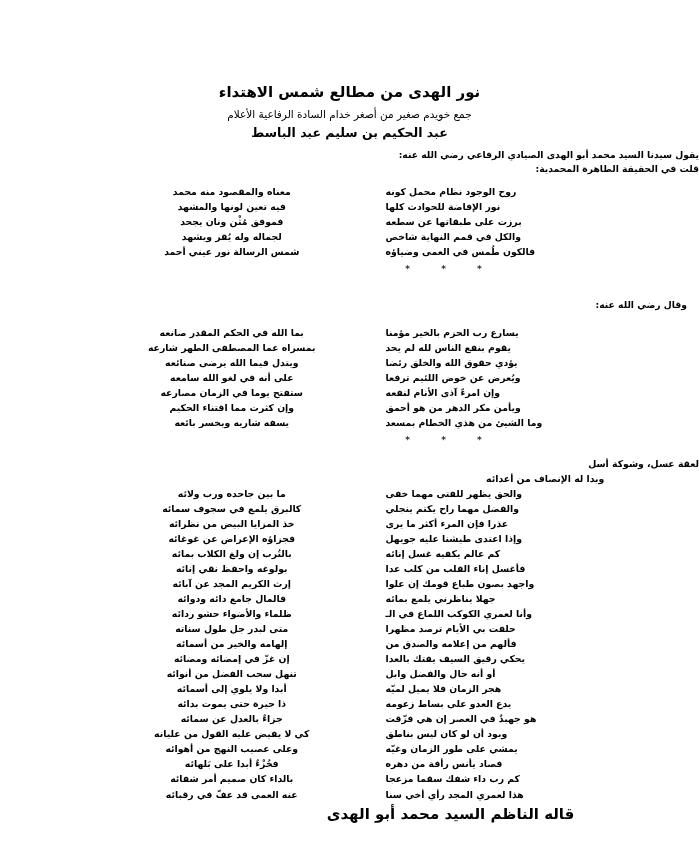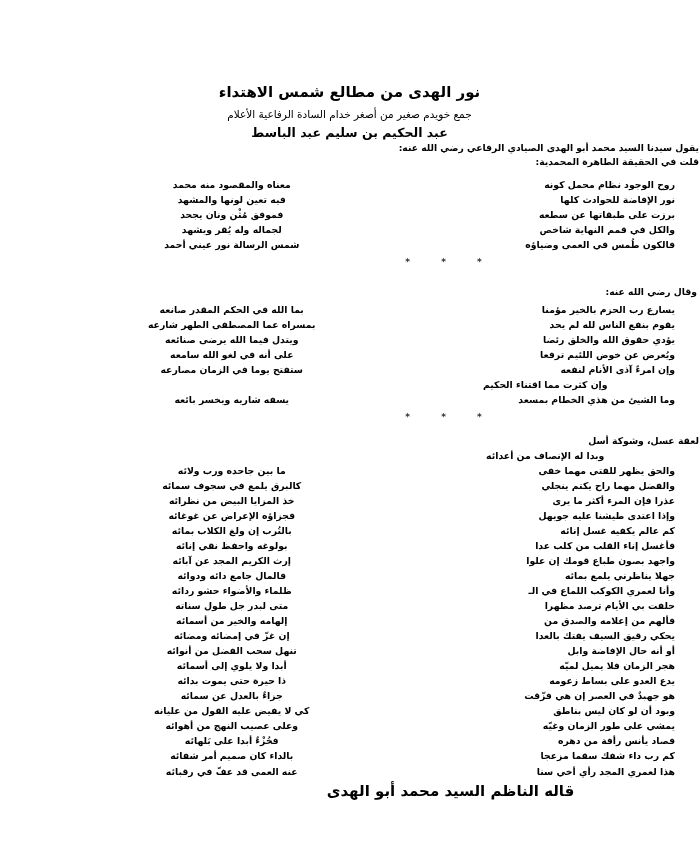--- a/index.html
+++ b/index.html
@@ -43,20 +43,21 @@
   }
   .doc-author {
     font-size: 12.5px;
     font-weight: bold;
     line-height: 1.4;
     margin: 0;
   }
 
   
   .attrib-block {
+    margin-top: 7px;
     padding-right: 0;
     width: 627px;
     text-align: right;
   }
   .attrib-line {
     font-size: 9.2px;
     font-weight: bold;
     line-height: 1.5;
     margin: 0;
   }
@@ -77,40 +78,40 @@
     line-height: 1.62;
   }
   .hemistich {
     font-size: 9.3px;
     font-weight: bold;
     white-space: nowrap;
   }
   
   .hemistich.right {
     width: 50%;
-    text-align: right;
+    text-align: left;
     padding-right: 24px;
     box-sizing: border-box;
   }
   
   .hemistich.left {
     width: 50%;
     text-align: center;
     padding-left: 6px;
     box-sizing: border-box;
   }
 
   
   .stanza-heading {
     font-size: 9.2px;
     font-weight: bold;
     text-align: right;
     width: 627px;
     line-height: 1.6;
-    margin: 2px;
+    margin: 12px;
     padding-top: 6px;
   }
 
   
   .divider {
     width: 627px;
     text-align: center;
     font-size: 9px;
     font-weight: bold;
     letter-spacing: 14px;
@@ -205,20 +206,21 @@
     </div>
     <div class="verse-row">
       <div class="hemistich right">ويُعرض عن خوض اللئيم ترفعا</div>
       <div class="hemistich left">على أنه في لغو الله سامعه</div>
     </div>
     <div class="verse-row">
       <div class="hemistich right">وإن امرءً آذى الأنام لنفعه</div>
       <div class="hemistich left">ستفتح يوما في الزمان مصارعه</div>
     </div>
     <div class="verse-row">
+      <div class="hemistich right">ويأمن مكر الدهر من هو أحمق</div>
       <div class="hemistich left">وإن كثرت مما اقتناء الحكيم</div>
     </div>
     <div class="verse-row">
       <div class="hemistich right">وما الشيئ من هذي الخطام بمسعد</div>
       <div class="hemistich left">يسفه شاريه ويخسر بائعه</div>
     </div>
   </div>
 
   <div class="divider">
     <span class="divider-inner">*  *  *</span>
@@ -271,21 +273,21 @@
     </div>
     <div class="verse-row">
       <div class="hemistich right">فألهم من إعلامه والصدق من</div>
       <div class="hemistich left">إلهامه والخير من أسمائه</div>
     </div>
     <div class="verse-row">
       <div class="hemistich right">يحكي رقيق السيف يفتك بالعدا</div>
       <div class="hemistich left">إن غزّ في إمضائه ومضائه</div>
     </div>
     <div class="verse-row">
-      <div class="hemistich right">أو أنه حال الإفاضة وابل</div>
+      <div class="hemistich right">أو أنه حال والفضل وابل</div>
       <div class="hemistich left">تنهل سحب الفضل من أنوائه</div>
     </div>
     <div class="verse-row">
       <div class="hemistich right">هجر الزمان فلا يميل لميّه</div>
       <div class="hemistich left">أبدا ولا يلوي إلى أسمائه</div>
     </div>
     <div class="verse-row">
       <div class="hemistich right">يدع العدو على بساط زعومه</div>
       <div class="hemistich left">ذا حيرة حتى يموت بدائه</div>
     </div>

